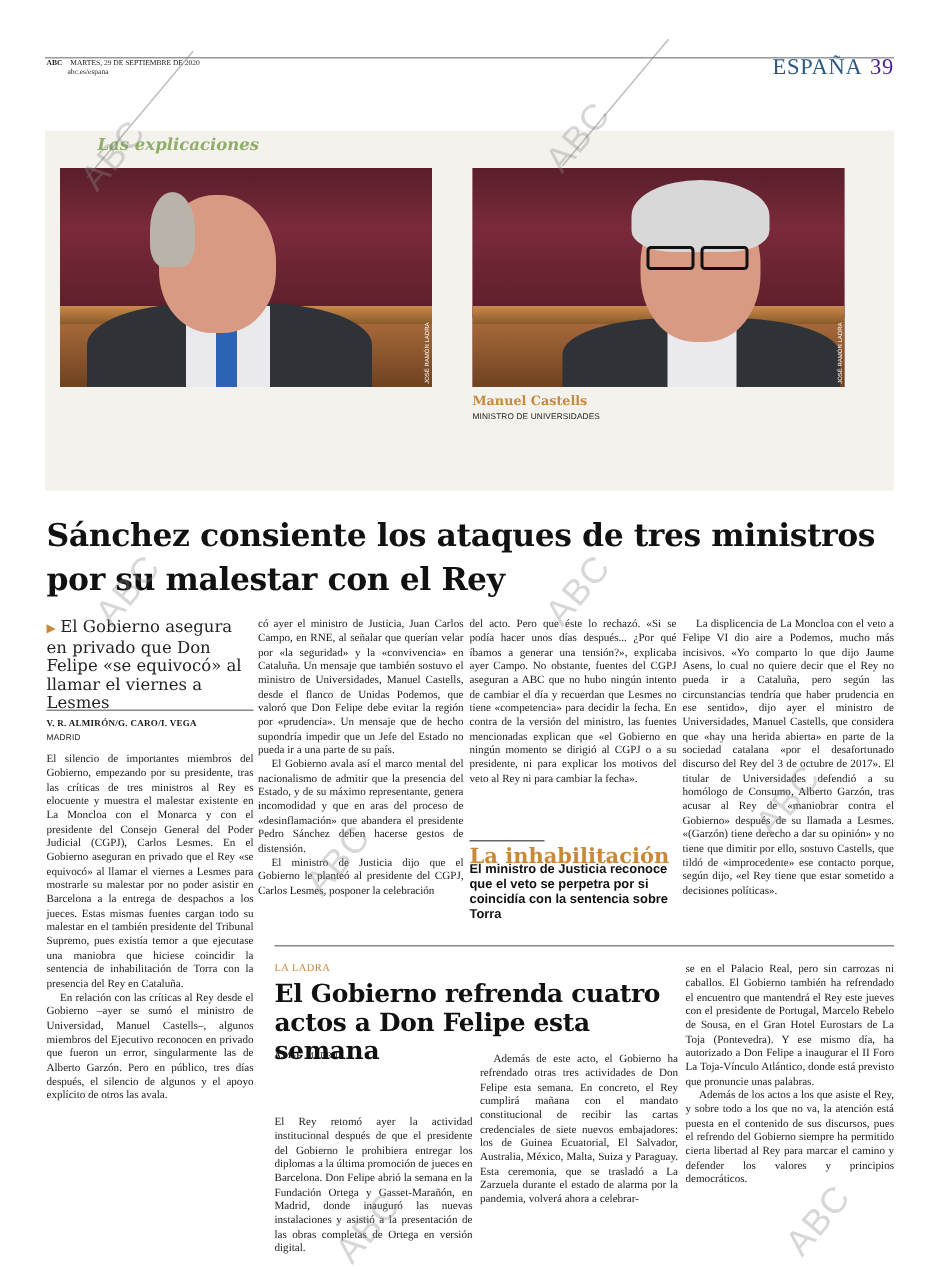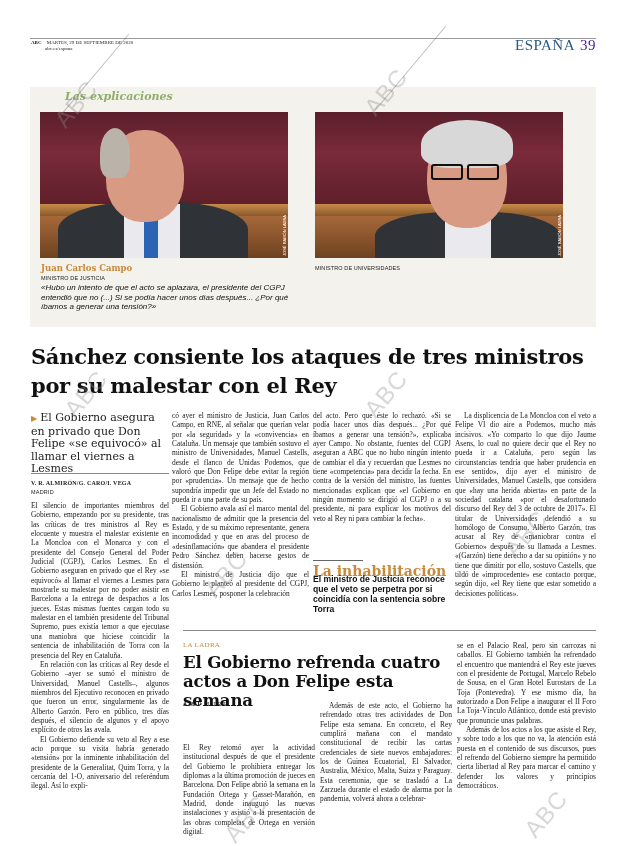--- a/index.html
+++ b/index.html
@@ -96,43 +96,38 @@
     <div class="bench"></div>
     <div class="suit" style="left:60px;top:100px;width:185px;height:60px;"></div>
     <div class="shirt" style="left:130px;top:104px;width:46px;height:50px;"></div>
     <div class="head" style="left:112px;top:16px;width:80px;height:100px;"></div>
     <div class="hair" style="left:106px;top:8px;width:92px;height:48px;"></div>
     <div class="glasses" style="left:116px;top:52px;width:32px;height:16px;"></div>
     <div class="glasses" style="left:152px;top:52px;width:32px;height:16px;"></div>
     <div class="credit">JOSÉ RAMÓN LADRA</div>
   </div>
 
-  <div class="person left">
-    <div class="pname">Juan Carlos Campo</div>
-    <div class="prole">MINISTRO DE JUSTICIA</div>
-    <div class="pquote">«Hubo un intento de que el acto se aplazara, el presidente del CGPJ entendió que no (...) Si se podía hacer unos días después... ¿Por qué íbamos a generar una tensión?»</div>
-  </div>
   <div class="person right">
+    <div class="pname">Manuel Castells</div>
     <div class="prole">MINISTRO DE UNIVERSIDADES</div>
   </div>
 </div>
 
 <h1 class="headline">Sánchez consiente los ataques de tres ministros por su malestar con el Rey</h1>
 
 <div class="sub">
   <span class="tri">▶</span><span>El Gobierno asegura en privado que Don Felipe «se equivocó» al llamar el viernes a Lesmes</span>
 </div>
 <div class="sep-short"></div>
 <div class="byline">V. R. ALMIRÓN/G. CARO/I. VEGA</div>
 <div class="dateline">MADRID</div>
 
 <div class="col" style="left:31px;top:501px;width:138px;">
   <p>El silencio de importantes miembros del Gobierno, empezando por su presidente, tras las críticas de tres ministros al Rey es elocuente y muestra el malestar existente en La Moncloa con el Monarca y con el presidente del Consejo General del Poder Judicial (CGPJ), Carlos Lesmes. En el Gobierno aseguran en privado que el Rey «se equivocó» al llamar el viernes a Lesmes para mostrarle su malestar por no poder asistir en Barcelona a la entrega de despachos a los jueces. Estas mismas fuentes cargan todo su malestar en el también presidente del Tribunal Supremo, pues existía temor a que ejecutase una maniobra que hiciese coincidir la sentencia de inhabilitación de Torra con la presencia del Rey en Cataluña.</p>
   <p class="ind">En relación con las críticas al Rey desde el Gobierno –ayer se sumó el ministro de Universidad, Manuel Castells–, algunos miembros del Ejecutivo reconocen en privado que fueron un error, singularmente las de Alberto Garzón. Pero en público, tres días después, el silencio de algunos y el apoyo explícito de otros las avala.</p>
-  <p class="ind">El Gobierno defiende su veto al Rey a ese acto porque su visita habría generado «tensión» por la inminente inhabilitación del presidente de la Generalitat, Quim Torra, y la cercanía del 1-O, aniversario del referéndum ilegal. Así lo expli-</p>
 </div>
 <div class="col" style="left:172px;top:411px;width:137px;">
   <p>có ayer el ministro de Justicia, Juan Carlos Campo, en RNE, al señalar que querían velar por «la seguridad» y la «convivencia» en Cataluña. Un mensaje que también sostuvo el ministro de Universidades, Manuel Castells, desde el flanco de Unidas Podemos, que valoró que Don Felipe debe evitar la región por «prudencia». Un mensaje que de hecho supondría impedir que un Jefe del Estado no pueda ir a una parte de su país.</p>
   <p class="ind">El Gobierno avala así el marco mental del nacionalismo de admitir que la presencia del Estado, y de su máximo representante, genera incomodidad y que en aras del proceso de «desinflamación» que abandera el presidente Pedro Sánchez deben hacerse gestos de distensión.</p>
   <p class="ind">El ministro de Justicia dijo que el Gobierno le planteó al presidente del CGPJ, Carlos Lesmes, posponer la celebración</p>
 </div>
 <div class="col" style="left:313px;top:411px;width:138px;">
   <p>del acto. Pero que éste lo rechazó. «Si se podía hacer unos días después... ¿Por qué íbamos a generar una tensión?», explicaba ayer Campo. No obstante, fuentes del CGPJ aseguran a ABC que no hubo ningún intento de cambiar el día y recuerdan que Lesmes no tiene «competencia» para decidir la fecha. En contra de la versión del ministro, las fuentes mencionadas explican que «el Gobierno en ningún momento se dirigió al CGPJ o a su presidente, ni para explicar los motivos del veto al Rey ni para cambiar la fecha».</p>
 </div>
 <div class="aside-sep"></div>

